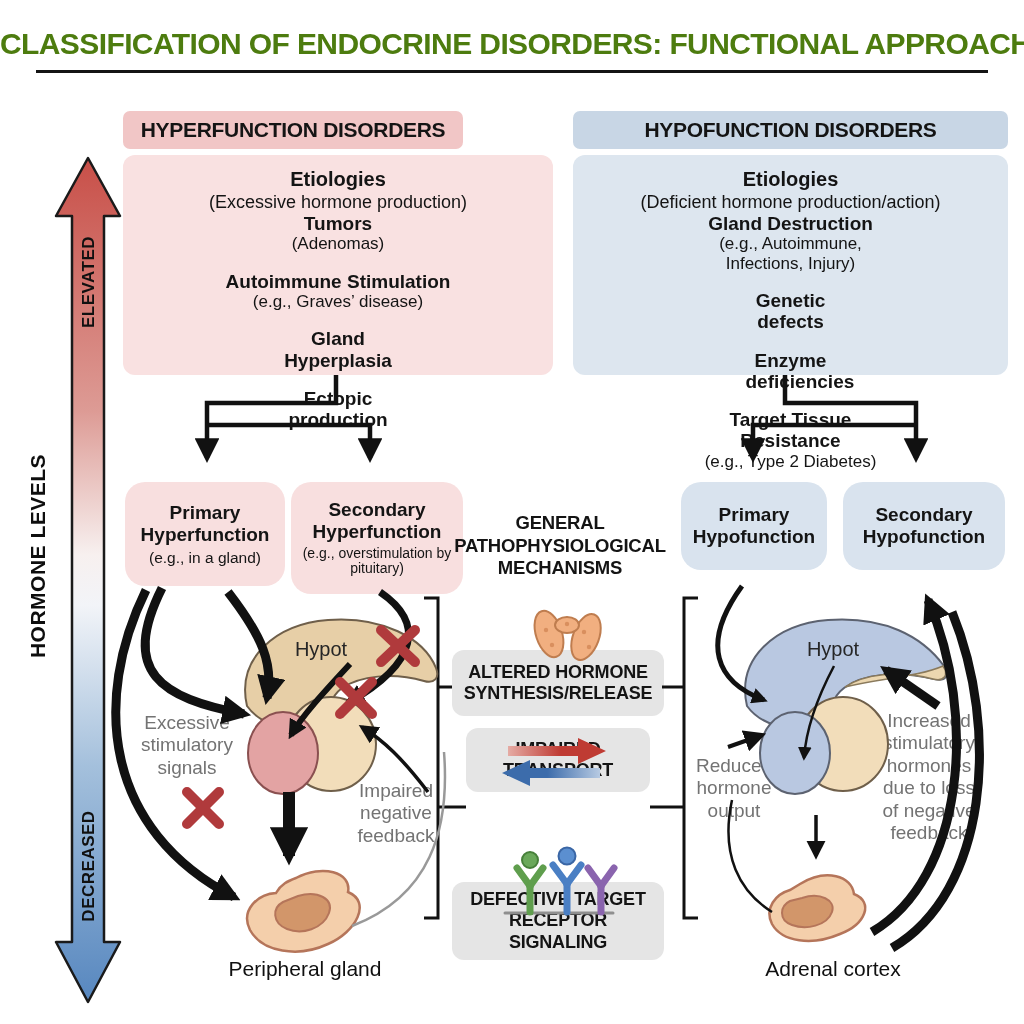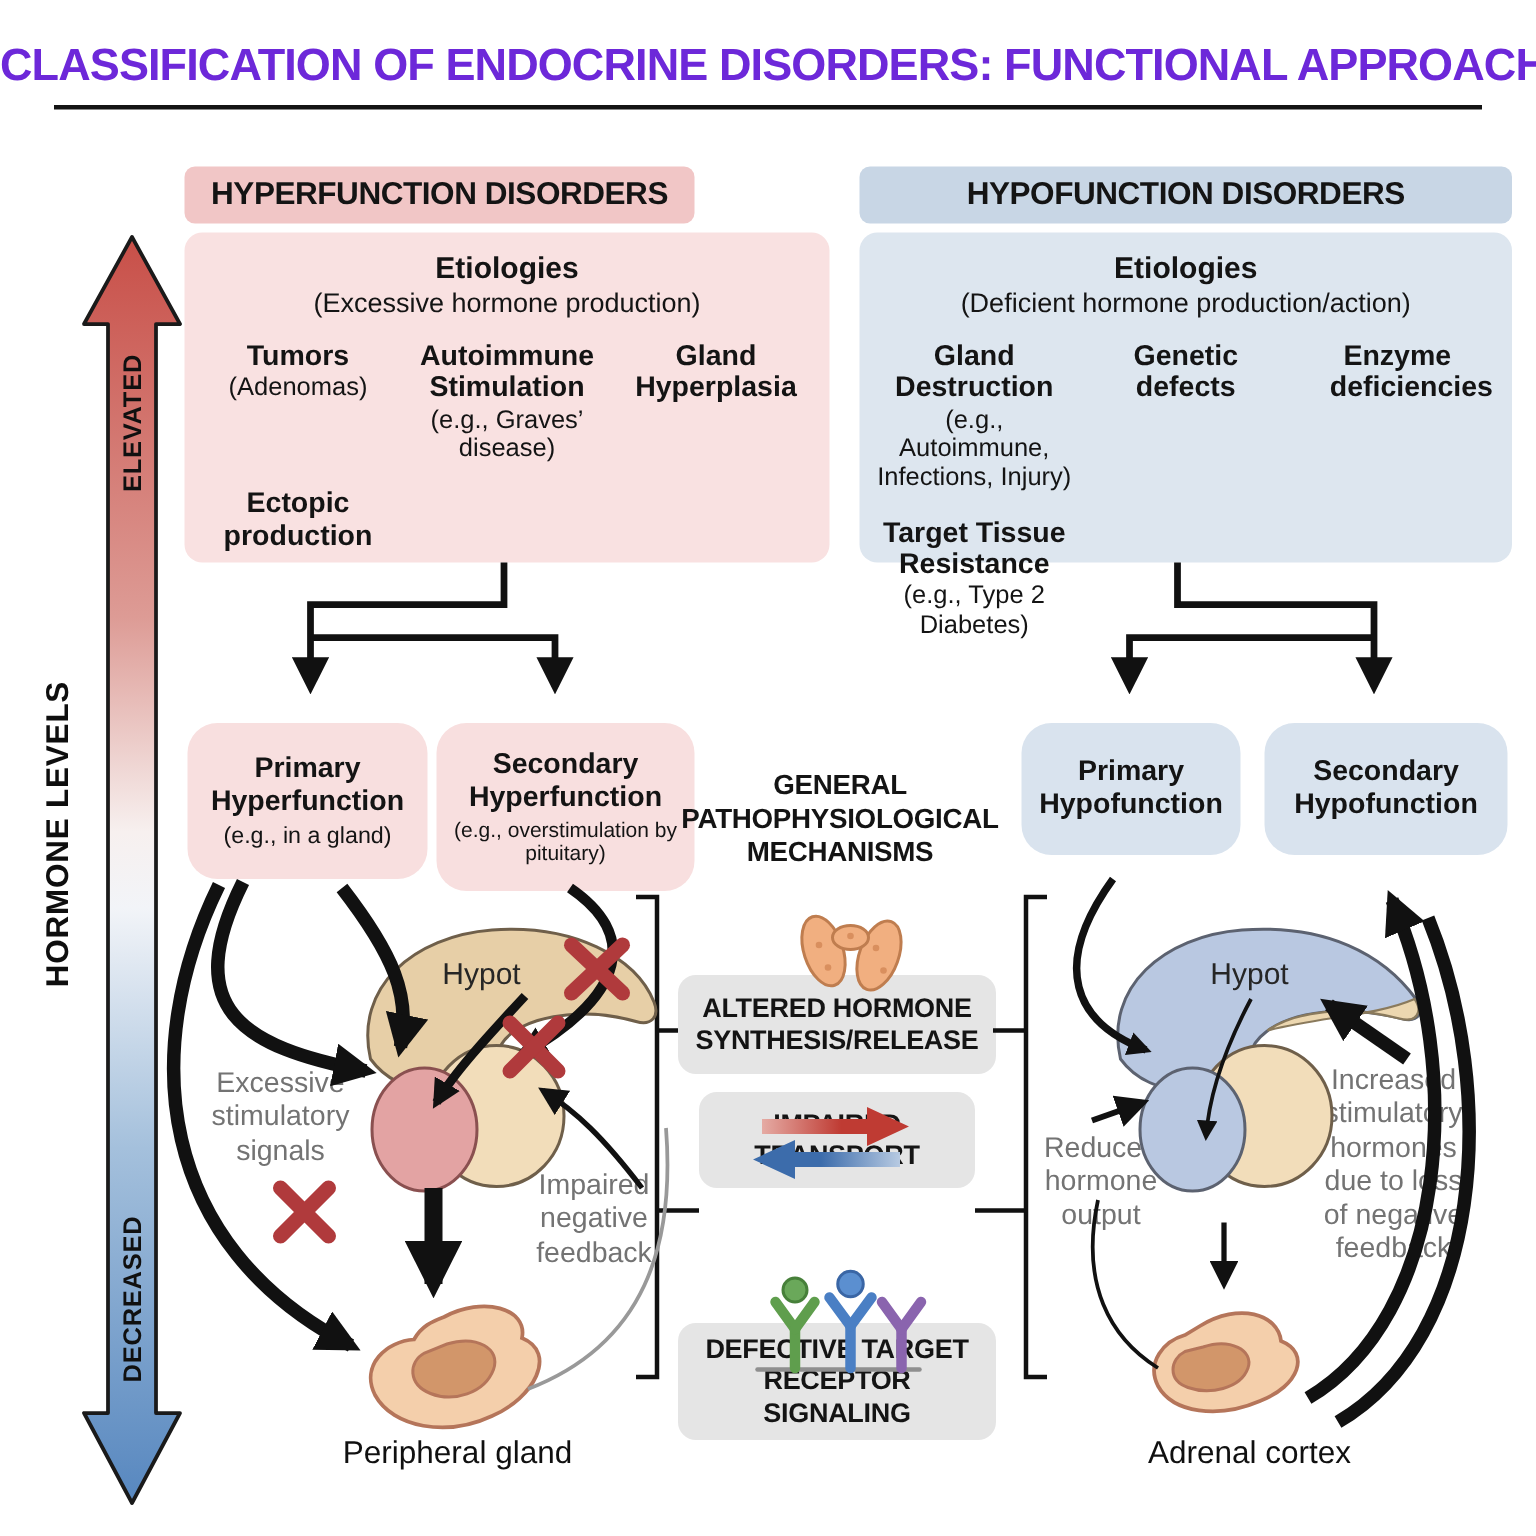--- a/index.html
+++ b/index.html
@@ -1,34 +1,34 @@
 <!DOCTYPE html>
 <html><head>
 <meta charset="utf-8">
 <style>
   html,body{margin:0;padding:0;background:#ffffff;}
   .canvas{position:relative;width:1024px;height:1024px;background:#fff;overflow:hidden;
           font-family:"Liberation Sans",sans-serif;color:#141414;}
   
   .title{position:absolute;top:27px;left:0;right:0;text-align:center;
-         font-size:30px;font-weight:700;letter-spacing:-0.6px;color:#6d28d9;white-space:nowrap;}
+         font-size:30px;font-weight:700;letter-spacing:-0.6px;color:#4d7c0f;white-space:nowrap;}
   .title-rule{position:absolute;top:70px;left:36px;width:952px;height:3px;background:#141414;}
   
   .col-header{position:absolute;height:38px;border-radius:7px;display:flex;align-items:center;
               justify-content:center;font-weight:700;font-size:21px;letter-spacing:-0.3px;}
   #hyper-header{left:123px;top:111px;width:340px;background:#f1c6c6;}
   #hypo-header{left:573px;top:111px;width:435px;background:#c8d6e5;}
   
   .etio-panel{position:absolute;top:155px;height:220px;border-radius:12px;padding:10px 8px;
               box-sizing:border-box;text-align:center;}
   #hyper-panel{left:123px;width:430px;background:#f9e1e1;}
   #hypo-panel{left:573px;width:435px;background:#dde6ef;}
   .etio-title{font-size:20px;font-weight:700;margin-top:3px;}
   .etio-sub{font-size:18px;margin-top:1px;}
-  .etio-grid{display:grid;grid-template-columns:1fr 1fr 1fr;row-gap:17px;column-gap:4px;margin-top:14px;}
+  .etio-grid{display:grid;grid-template-columns:1fr;row-gap:17px;column-gap:4px;}
   .etio-cell{justify-self:center;}
   .cell-title{font-weight:700;font-size:19px;line-height:1.12;}
   .cell-detail{font-size:17px;line-height:1.14;}
   #hyper-panel .etio-cell:nth-child(3){max-width:120px;}
   #hyper-panel .etio-cell:nth-child(4){max-width:110px;}
   #hypo-panel .etio-cell:nth-child(1){max-width:195px;}
   #hypo-panel .etio-cell:nth-child(2){max-width:115px;}
   #hypo-panel .etio-cell:nth-child(3){max-width:90px;}
   #hypo-panel .etio-cell:nth-child(4){max-width:180px;}
   

